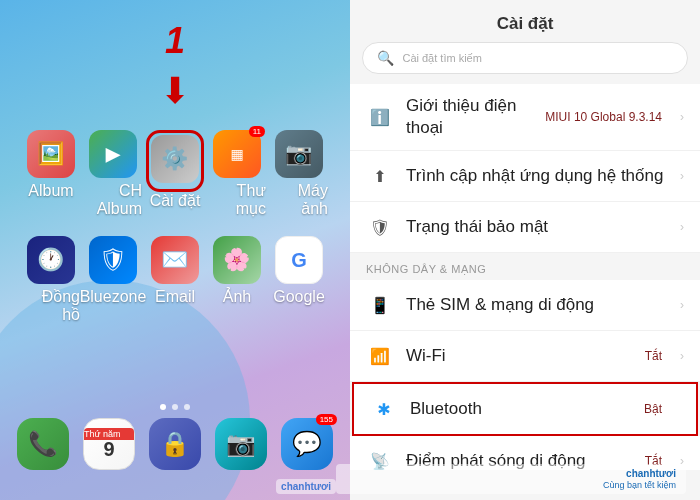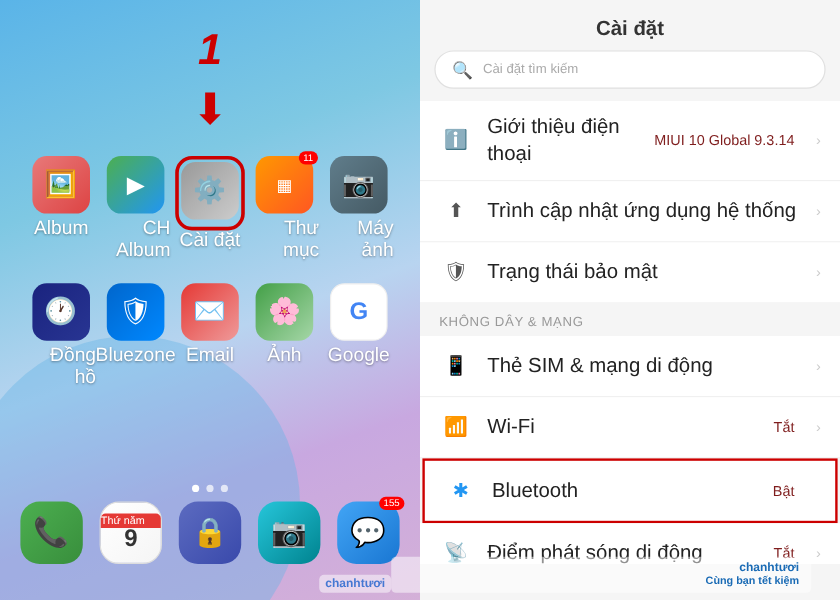--- a/index.html
+++ b/index.html
@@ -256,21 +256,21 @@
       color: #999;
       font-weight: 400;
       letter-spacing: 0.5px;
       background: #f5f5f5;
     }
 
     
     .watermark {
       position: absolute;
       bottom: 6px;
-      right: 24px;
+      right: 14px;
       font-size: 10px;
       color: rgba(0,80,200,0.7);
       font-weight: bold;
       background: rgba(255,255,255,0.5);
       padding: 2px 5px;
       border-radius: 4px;
     }
 
     
     .icon-album { background: linear-gradient(135deg, #e87979, #d44); }
@@ -452,15 +452,15 @@
     <div class="settings-item">
       <div class="settings-icon">📡</div>
       <div class="settings-text">Điểm phát sóng di động</div>
       <span class="settings-value">Tắt</span>
       <span class="chevron">›</span>
     </div>
 
   </div>
 
   <div class="watermark" style="position:relative;text-align:right;padding:4px 10px;font-size:10px;color:#1a6bb5;font-weight:bold;">
-    chanhtươi<br><span style="font-weight:bold;font-size:9px;">Cùng bạn tết kiệm</span>
+    chanhtươi<br><span style="font-weight:normal;font-size:9px;">Cùng bạn tết kiệm</span>
   </div>
 </div>
 
 </body></html>

